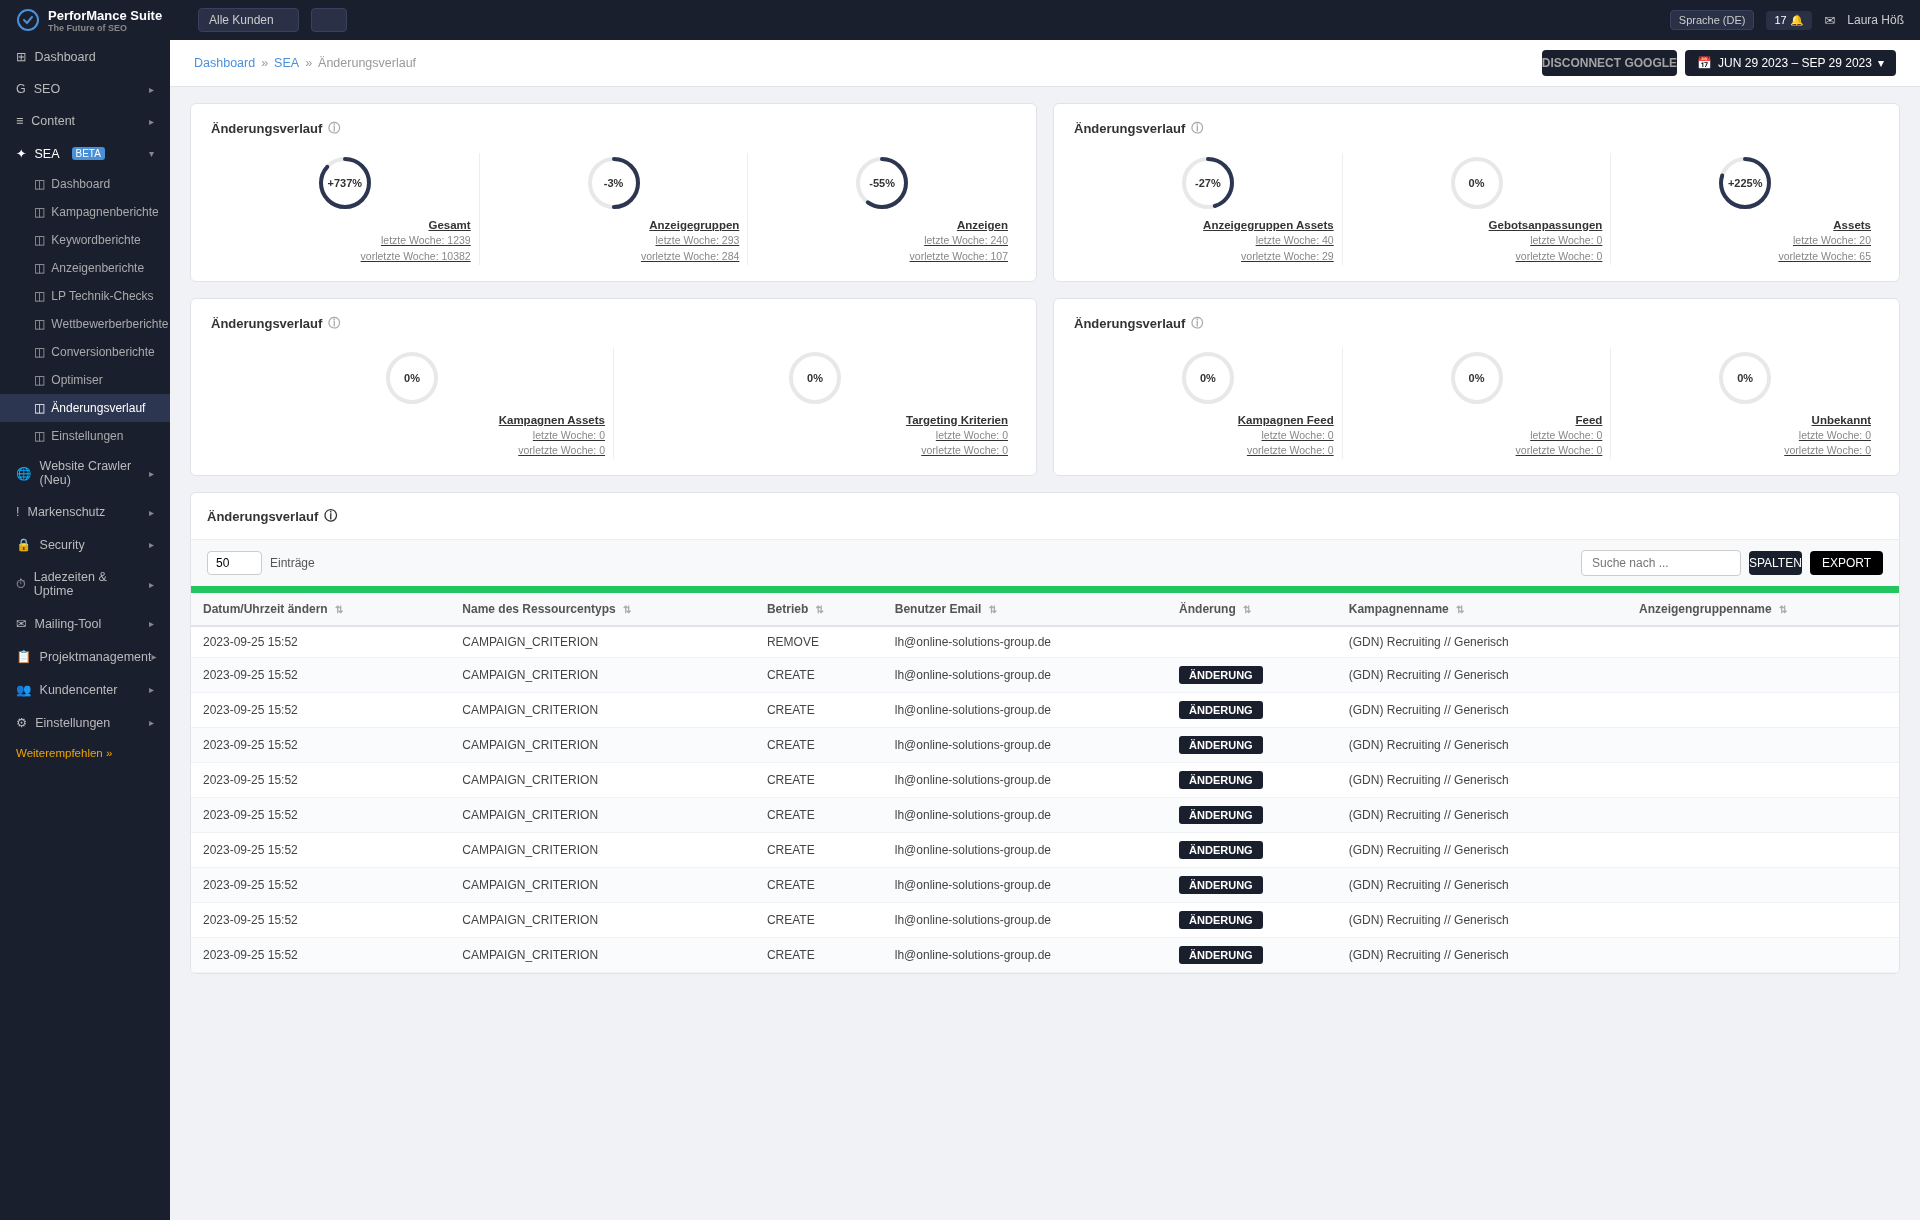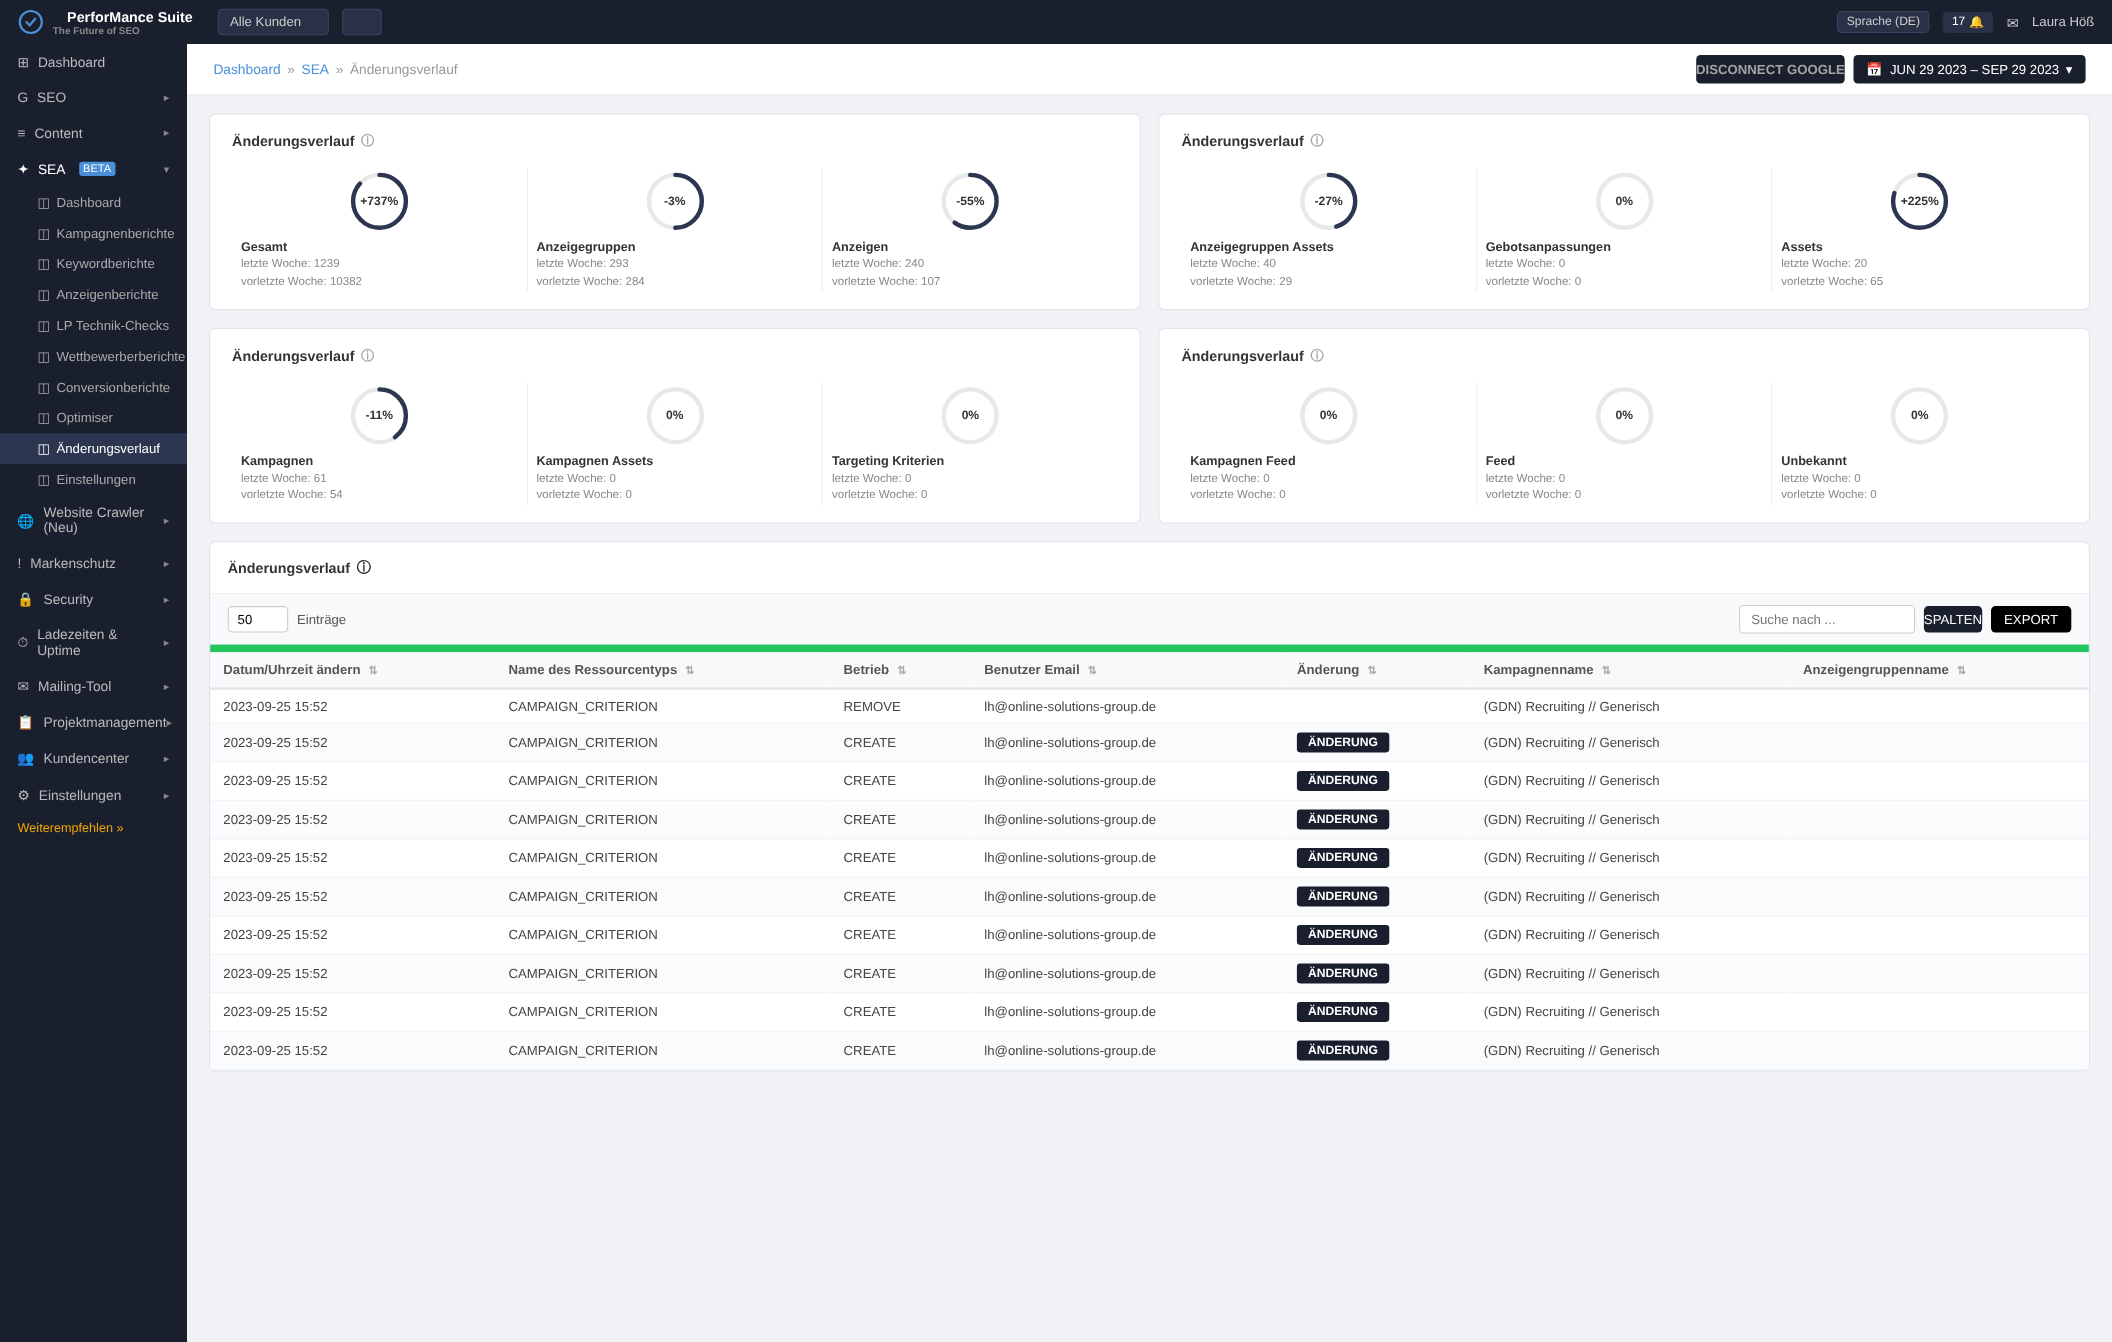--- a/index.html
+++ b/index.html
@@ -39,21 +39,21 @@
     .breadcrumb-actions { display: flex; gap: 8px; }
     .btn-disconnect { background: #1a1f2e; color: #a3a3a3; border: none; border-radius: 4px; padding: 6px 0; font-size: 12px; cursor: pointer; font-weight: 600; }
     .btn-date { background: #1a1f2e; color: #fff; border: none; border-radius: 4px; padding: 6px 12px; font-size: 12px; cursor: pointer; display: flex; align-items: center; gap: 6px; }
 
     
     .cards-section { padding: 16px 20px; display: grid; grid-template-columns: 1fr 1fr; gap: 16px; }
     .card { background: #fff; border-radius: 6px; border: 1px solid #e0e3ea; padding: 16px 20px; }
     .card-title { font-size: 13px; font-weight: 600; color: #333; display: flex; align-items: center; gap: 6px; margin-bottom: 16px; }
     .card-title .info-icon { color: #aaa; font-size: 12px; cursor: pointer; }
     .metrics-row { display: flex; gap: 0; }
-    .metric { flex: 1; text-align: left; padding: 0 8px; border-right: 1px solid #eee; }
+    .metric { flex: 1; text-align: right; padding: 0 8px; border-right: 1px solid #eee; text-decoration: underline; }
     .metric:last-child { border-right: none; }
     .metric-circle { position: relative; width: 60px; height: 60px; margin: 0 auto 6px; }
     .metric-circle svg { transform: rotate(-90deg); }
     .metric-percent { position: absolute; top: 50%; left: 50%; transform: translate(-50%, -50%); font-size: 11px; font-weight: 700; color: #333; white-space: nowrap; }
     .metric-label { font-size: 11.5px; font-weight: 600; color: #333; margin-bottom: 2px; }
     .metric-sub { font-size: 10.5px; color: #888; line-height: 1.5; }
 
     
     .table-section { padding: 0 20px 20px; }
     .table-card { background: #fff; border-radius: 6px; border: 1px solid #e0e3ea; overflow: hidden; }
@@ -79,21 +79,21 @@
 </head>
 <body>
 
 <div class="top-nav">
   <div class="top-nav-brand">
     <svg class="logo-icon" viewBox="0 0 24 24" fill="none">
       <circle cx="12" cy="12" r="10" stroke="#4a90d9" stroke-width="2"></circle>
       <path d="M8 12 L11 15 L16 9" stroke="#4a90d9" stroke-width="2" stroke-linecap="round"></path>
     </svg>
     <div>
-      <div style="font-size:13px;font-weight:700;color:#fff;margin-left:13px;">PerforMance Suite</div>
+      <div style="font-size:13px;font-weight:700;color:#fff;">PerforMance Suite</div>
       <div style="font-size:9px;color:#888;">The Future of SEO</div>
     </div>
   </div>
   <div class="top-nav-center">
     <select class="customer-select">
       <option>Alle Kunden</option>
     </select>
     &nbsp;
     <select class="customer-select" style="margin-left:8px;">
       <option></option>
@@ -352,31 +352,20 @@
       <div class="card">
         <div class="card-title">
           <span>Änderungsverlauf</span>
           <span class="info-icon">ⓘ</span>
         </div>
         <div class="metrics-row">
           <div class="metric">
             <div class="metric-circle">
               <svg width="60" height="60" viewBox="0 0 60 60">
                 <circle class="circle-track" cx="30" cy="30" r="24"></circle>
-                <circle class="circle-progress" cx="30" cy="30" r="24" stroke="#2d3650" stroke-dasharray="60 150" stroke-dashoffset="0"></circle>
-              </svg>
-              <span class="metric-percent">-11%</span>
-            </div>
-            <div class="metric-label">Kampagnen</div>
-            <div class="metric-sub">letzte Woche: 61<br>vorletzte Woche: 54</div>
-          </div>
-          <div class="metric">
-            <div class="metric-circle">
-              <svg width="60" height="60" viewBox="0 0 60 60">
-                <circle class="circle-track" cx="30" cy="30" r="24"></circle>
               </svg>
               <span class="metric-percent">0%</span>
             </div>
             <div class="metric-label">Kampagnen Assets</div>
             <div class="metric-sub">letzte Woche: 0<br>vorletzte Woche: 0</div>
           </div>
           <div class="metric">
             <div class="metric-circle">
               <svg width="60" height="60" viewBox="0 0 60 60">
                 <circle class="circle-track" cx="30" cy="30" r="24"></circle>

